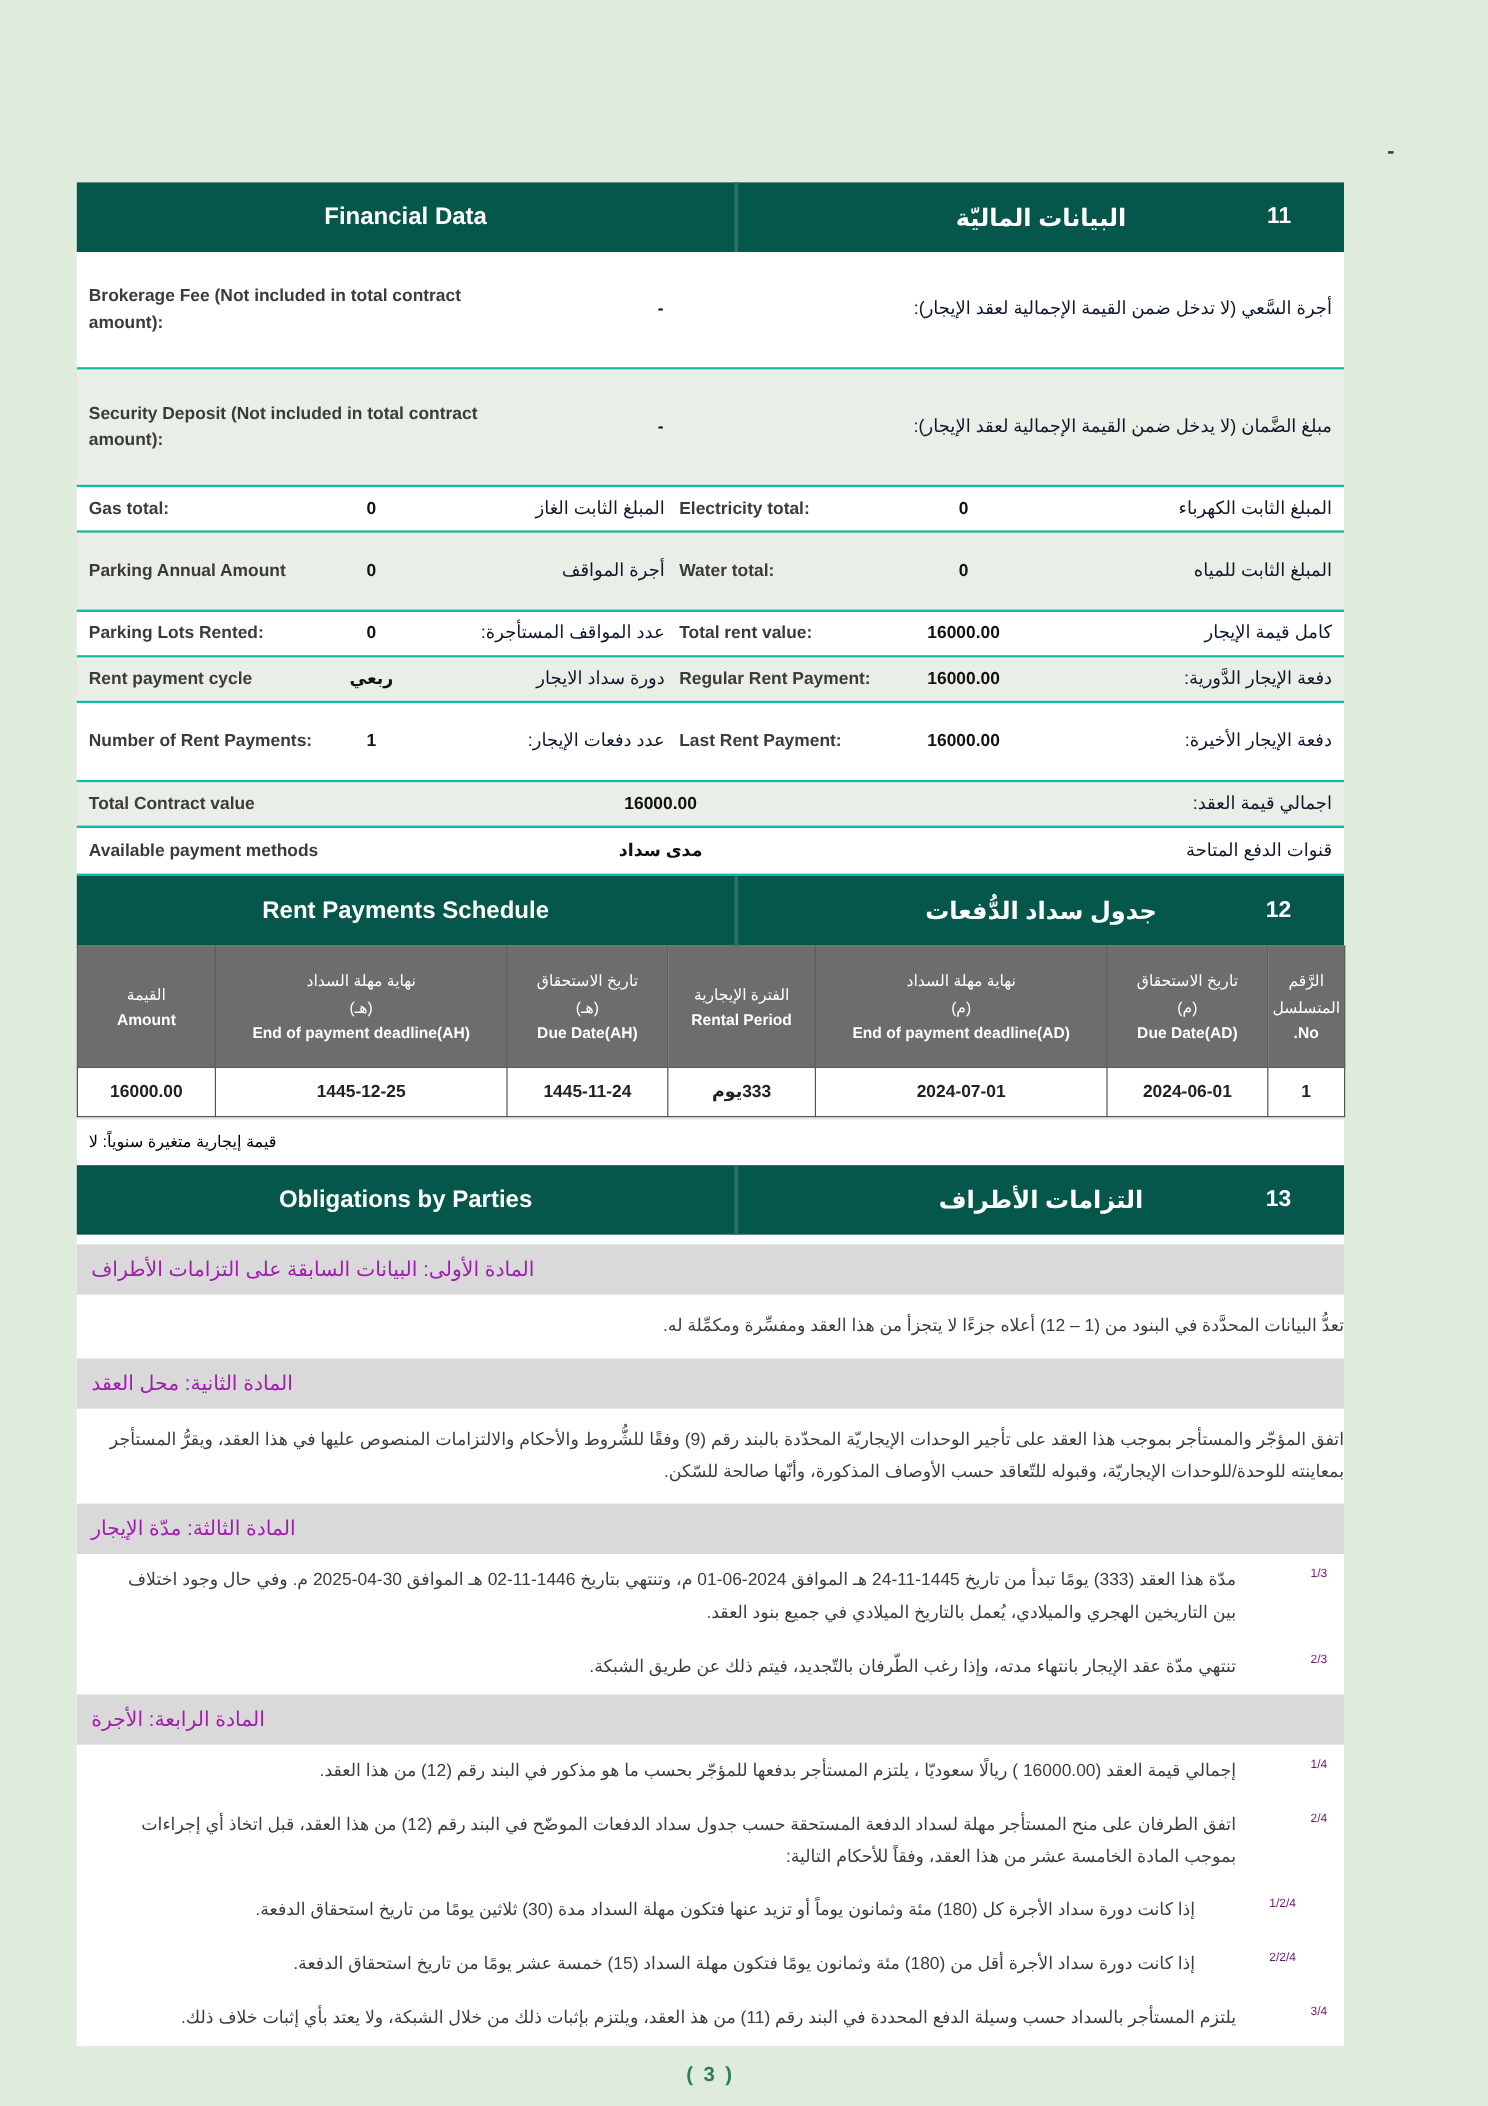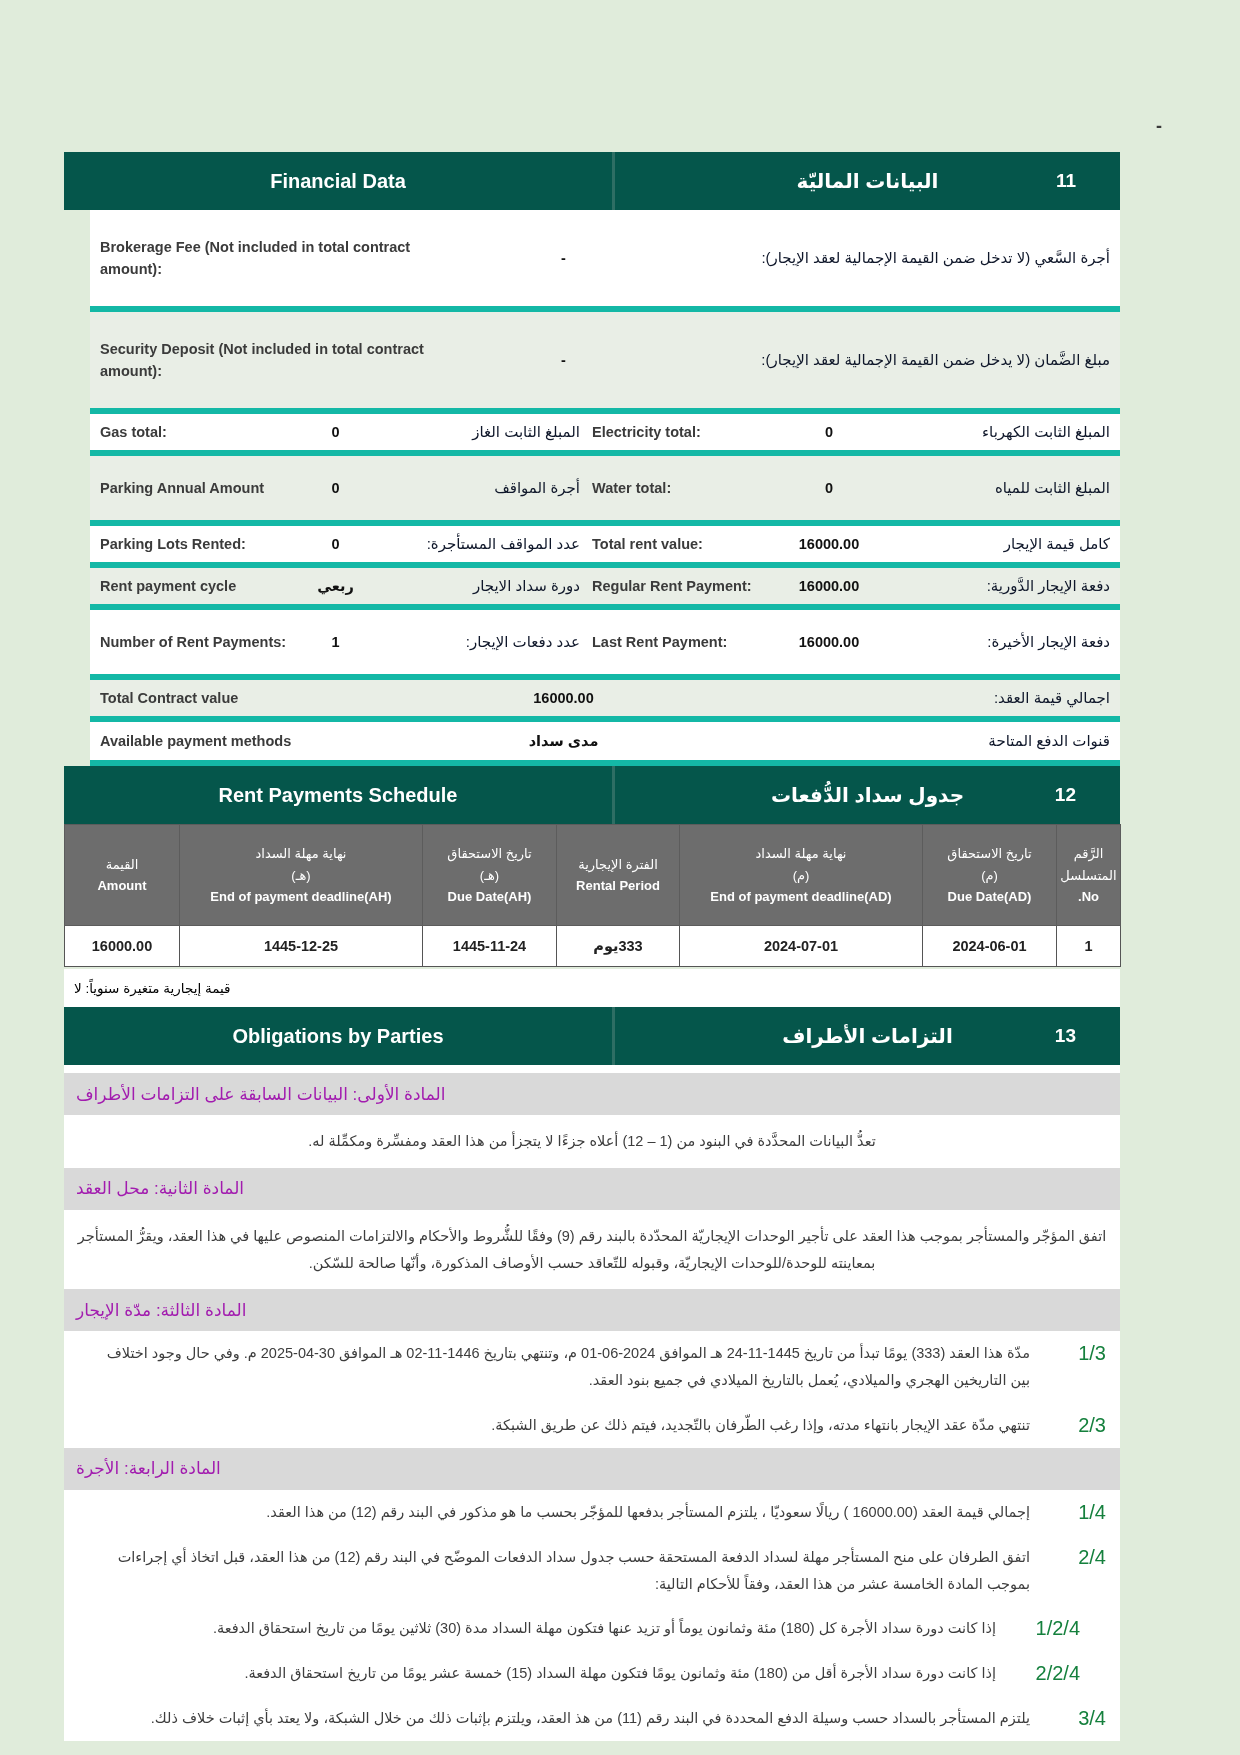--- a/index.html
+++ b/index.html
@@ -15,21 +15,21 @@
 
   
   .section-bar{display:flex;height:58px;background:#05564b;color:#fff;}
   .sb-left{width:548px;display:flex;align-items:center;justify-content:center;
            font-size:20px;font-weight:bold;border-right:3px solid #2e6e64;}
   .sb-right{flex:1;position:relative;display:flex;align-items:center;justify-content:center;
             font-size:20px;font-weight:bold;}
   .sb-num{position:absolute;right:44px;top:50%;transform:translateY(-50%);font-size:19px;font-weight:bold;margin-left:48px;}
 
   
-  .fin-row{display:flex;align-items:center;font-size:14.5px;border-bottom:6px solid #14b8a6;background:#fff;margin-left:26px;}
+  .fin-row{display:flex;align-items:center;font-size:14.5px;border-bottom:2px solid #14b8a6;background:#fff;}
   .fin-row.alt{background:#e9eee6;}
   .fr-en{font-weight:bold;color:#3b3b3b;line-height:1.55;}
   .fr-val{font-weight:bold;color:#111;text-align:center;}
   .fr-ar{text-align:right;color:#0f172a;line-height:1.7;font-size:15px;}
   .fin-row{padding:0 10px;}
   .h96{min-height:96px}.h64{min-height:64px}.h36{min-height:36px}.h38{min-height:38px}
   .c-en1{width:188px}.c-val1{width:95px}.c-ar1{width:197px}
   .c-en2{width:168px;margin-left:12px}.c-val2{width:138px}.c-ar2{flex:1}
   .full-en{width:345px}.full-val{flex:1}.full-ar{width:428px}
 
@@ -42,23 +42,23 @@
   .sched td{background:#fff;border:1.5px solid #555;text-align:center;font-size:14.5px;
             color:#222;font-weight:bold;height:38px;}
   .sched-note{background:#fff;min-height:30px;display:flex;align-items:center;justify-content:flex-end;
               padding:4px 10px;font-size:13.5px;color:#000000;margin-top:2px;}
 
   
   .ob-panel{background:#fff;padding-top:8px;}
   .ob-head{background:#d9d9d9;min-height:42px;display:flex;align-items:center;justify-content:flex-end;
            padding:0 12px;font-size:17px;color:#a21caf;}
   .ob-text{background:#fff;padding:13px 0;font-size:14.5px;color:#3d3d3d;
-           text-align:center;line-height:1.85;}
+           text-align:right;line-height:1.85;}
   .ob-item{display:flex;background:#fff;padding:9px 14px 9px 30px;gap:26px;}
-  .ob-no{width:50px;flex-shrink:0;font-size:20px;color:#15803d;padding-top:2px;}
+  .ob-no{width:50px;flex-shrink:0;font-size:10px;color:#701a75;padding-top:2px;}
   .ob-body{flex:1;text-align:right;font-size:14.5px;color:#3d3d3d;line-height:1.85;}
   .ob-item.sub{padding-right:40px;}
   .ob-item.sub .ob-no{width:58px;}
 
   .footer{margin-top:14px;text-align:center;font-size:17px;font-weight:bold;color:#2a7d5f;letter-spacing:2px;}
 </style>
 </head>
 <body>
 
 <div class="top-mark">-</div>

